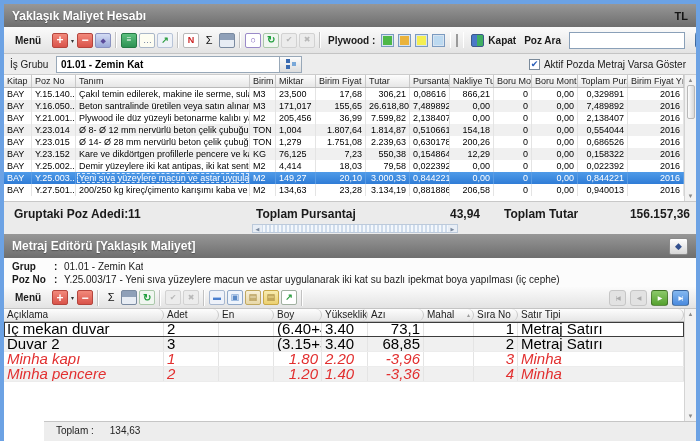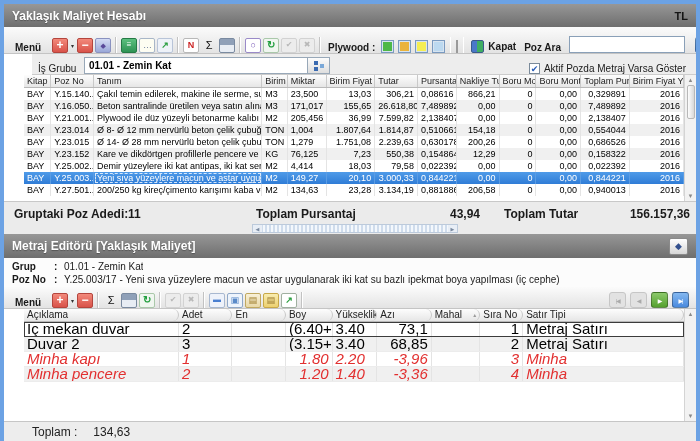--- a/index.html
+++ b/index.html
@@ -14,21 +14,21 @@
   .pt-text { color:#fff; font-weight:bold; font-size:12px; text-shadow:0 1px 1px #555; }
   .pt-tl { margin-left:auto; color:#151515; font-weight:bold; font-size:11px; }
   .mtitle { height:24px; }
   .diamond-btn { margin-left:auto; width:19px; height:17px; border:1px solid #8a8a8a;
                  border-radius:2px; background:linear-gradient(#ffffff,#d6d6d6);
                  display:flex; align-items:center; justify-content:center;
                  color:#33508e; font-size:9px; box-sizing:border-box; }
 
   
   .toolbar { height:27px; background:linear-gradient(#fbfbfb,#e3e3e3);
-             border-bottom:1px solid #c4c4c4; display:flex; align-items:flex-end;
+             border-bottom:1px solid #c4c4c4; display:flex; align-items:center;
              padding:0 5px; box-sizing:border-box; }
   .toolbar2 { height:22px; }
   .menu-btn { font-size:10px; font-weight:bold; color:#1a1a1a; padding:0 10px 0 6px; cursor:default; }
   .iconstrip { display:flex; align-items:center; }
   .tbi { width:16px; height:15px; margin:0 1px; border-radius:2px; box-sizing:border-box;
          display:inline-flex; align-items:center; justify-content:center;
          font-size:10px; line-height:1; border:1px solid transparent; }
   .caret { font-size:6px; color:#333; width:7px; text-align:center; }
   .vsep { width:1px; height:16px; background:#c2c2c2; border-right:1px solid #fff; margin:0 3px; }
   .ic-add, .ic-remove { background:linear-gradient(#f2897b,#d9534a); border-color:#b4453d;
@@ -61,37 +61,37 @@
                box-sizing:border-box; margin:0 8px 0 4px; background:#fff; }
   .nav { width:17px; height:16px; margin:0 2px; border-radius:3px; box-sizing:border-box;
          display:inline-flex; align-items:center; justify-content:center;
          color:#fff; font-size:6px; letter-spacing:-1px; border:1px solid rgba(0,0,0,.3); }
   .nav-blue  { background:linear-gradient(#84b8f0,#4a8ade); }
   .nav-green { background:linear-gradient(#8cc96b,#55a12e); }
   .nav-gray  { background:#e2e2e2; color:#aaa; border-color:#c6c6c6; }
 
   
   .isgrubu { height:21px; background:#ededed; border-bottom:1px solid #cccccc;
-             display:flex; align-items:flex-end; padding:0 6px; box-sizing:border-box;margin-left:28px; }
+             display:flex; align-items:center; padding:0 6px; box-sizing:border-box; }
   .isg-label { font-size:10px; color:#222; width:46px; }
   .isg-input { width:224px; height:17px; background:#fff; border:1px solid #98a8b8;
                font-size:10px; font-weight:bold; line-height:15px; padding:0 4px; box-sizing:border-box; }
   .isg-btn { width:22px; height:17px; border:1px solid #98a8b8; border-left:none;
              background:linear-gradient(#fcfcfc,#dedede); display:flex; align-items:center;
              justify-content:center; box-sizing:border-box; }
   .org-icon { width:10px; height:10px;
               background-image:linear-gradient(#3a6ab0,#3a6ab0),linear-gradient(#3a6ab0,#3a6ab0),linear-gradient(#7aa8d8,#7aa8d8);
               background-size:4px 4px; background-position:0 0,0 6px,6px 3px; background-repeat:no-repeat; }
   .chk { display:flex; align-items:center; font-size:10px; color:#1a1a1a; margin-right:4px; }
   .chk .box { width:11px; height:11px; background:#fff; border:1px solid #7a8a9a; margin-right:4px;
               display:inline-flex; align-items:center; justify-content:center;
               font-size:9px; color:#2c5fb8; box-sizing:border-box; }
 
   
-  .grid { display:flex; background:#fff;padding-left:20px; }
+  .grid { display:flex; background:#fff; }
   #top-grid { height:126px; }
   #metraj-grid { height:112px; }
   .g-cols { flex:1; overflow:hidden; }
   .g-head { height:13px; display:flex; background:linear-gradient(#fdfdfd,#e6e6e6);
             border-bottom:1px solid #b9b9b9; box-sizing:border-box; }
   .h { font-size:9px; color:#222; padding:0 3px; border-right:1px solid #c9c9c9;
        box-sizing:border-box; white-space:nowrap; overflow:hidden; line-height:12px; display:flex; }
   #metraj-grid .h { font-size:10px;border-radius:6px; }
   .h .sort { margin-left:auto; color:#9a9a9a; font-size:6px; }
   .g-row { display:flex; height:12px; line-height:12px; background:#fff; }
@@ -135,21 +135,21 @@
   .harr { width:9px; height:7px; background:#e8eef6; color:#7a8aa0; font-size:5px;
           display:inline-flex; align-items:center; justify-content:center; }
 
   
   .info { height:29px; background:#fcfcfc; padding:2px 8px 0; box-sizing:border-box; }
   .info-line { height:13px; line-height:13px; display:flex; font-size:10px; color:#1a1a1a; }
   .info-label { font-weight:bold; width:42px; }
   .info-colon { width:10px; font-weight:bold; }
   .info-value { white-space:nowrap; overflow:hidden; }
   .status { height:20px; background:#ededed; border-top:1px solid #c6c6c6; box-sizing:border-box;
-            display:flex; padding:3px 0 0 28px; font-size:12px; color:#222; }
+            display:flex; padding:3px 0 0 12px; font-size:10px; color:#222;margin-left:40px; }
   .status .val { margin-left:16px; }
 </style>
 </head>
 <body>
 
 <div class="window">
 
   <div class="panel-title">
     <span class="pt-text">Yaklaşık Maliyet Hesabı</span>
     <span class="pt-tl">TL</span>
@@ -229,21 +229,21 @@
           <span class="h t11">Toplam Pur...</span>
           <span class="h t12">Birim Fiyat Yılı</span>
         </div>
       <div class="g-body">
           <div class="g-row">
             <span class="cell t0">BAY</span>
             <span class="cell t1">Y.15.140...</span>
             <span class="cell t2">Çakıl temin edilerek, makine ile serme, sulama ve sıkı...</span>
             <span class="cell t3">M3</span>
             <span class="cell t4">23,500</span>
-            <span class="cell t5">13,03</span>
+            <span class="cell t5">17,68</span>
             <span class="cell t6">306,21</span>
             <span class="cell t7">0,08616</span>
             <span class="cell t8">866,21</span>
             <span class="cell t9">0</span>
             <span class="cell t10">0,00</span>
             <span class="cell t11">0,329891</span>
             <span class="cell t12">2016</span>
           </div>
           <div class="g-row alt">
             <span class="cell t0">BAY</span>

